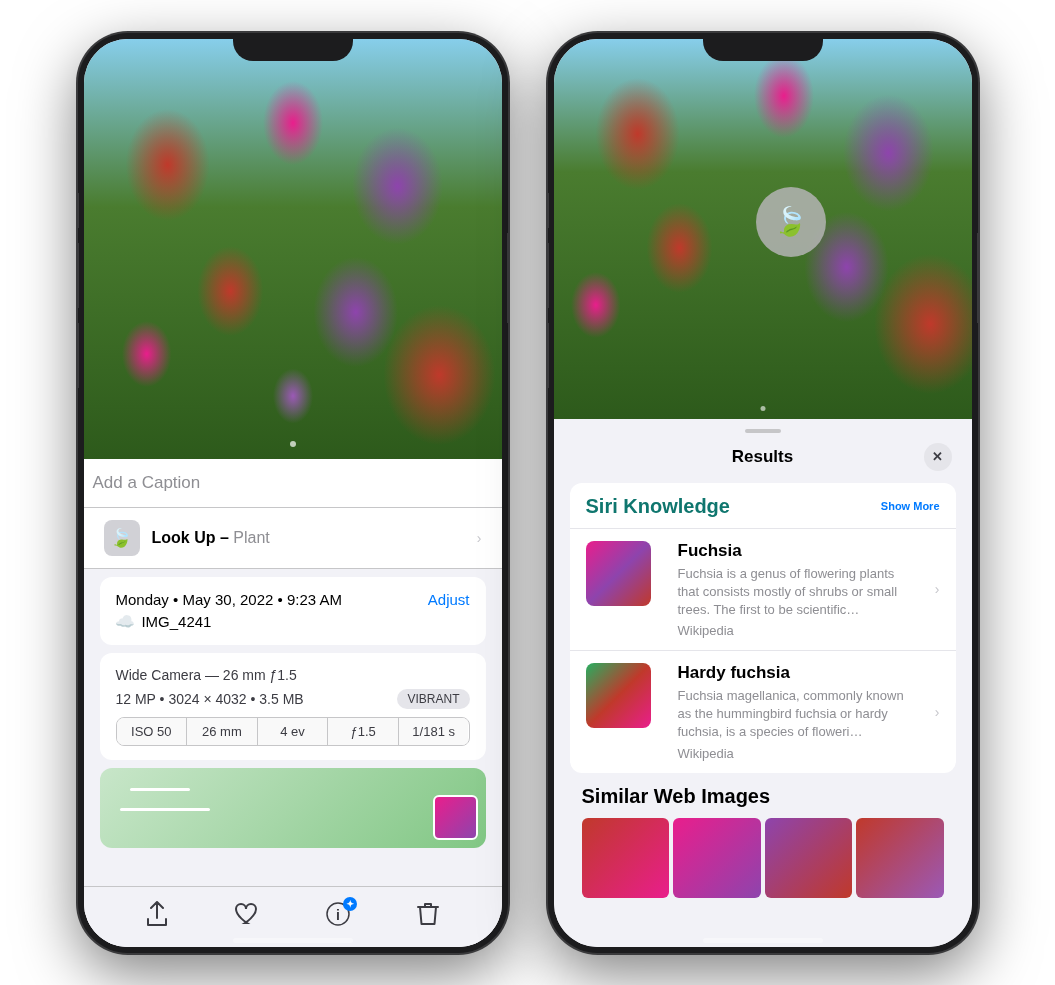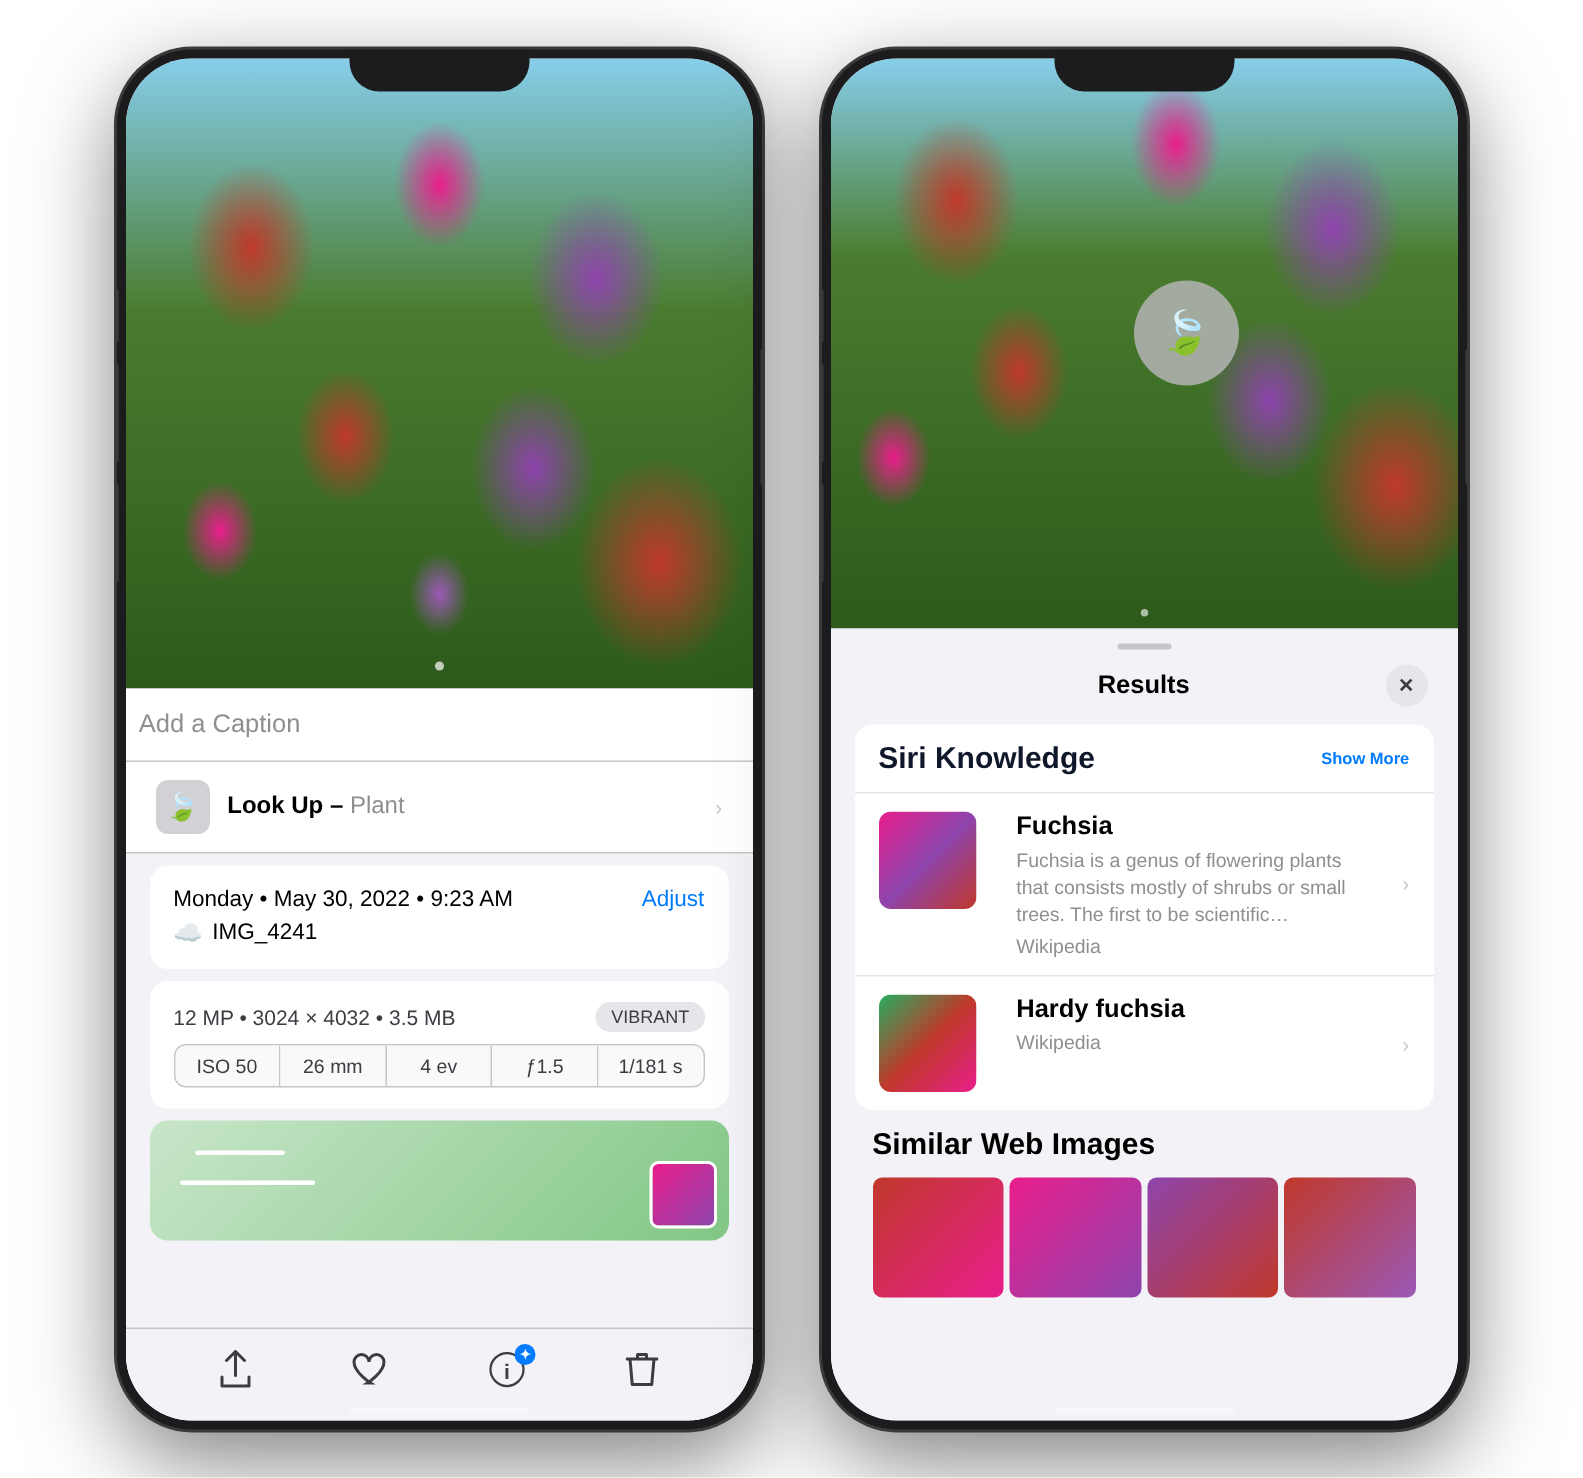--- a/index.html
+++ b/index.html
@@ -456,21 +456,21 @@
     }
     .knowledge-header {
       display: flex;
       align-items: center;
       justify-content: space-between;
       padding: 12px 16px 10px;
     }
     .knowledge-title {
       font-size: 20px;
       font-weight: 700;
-      color: #0f172a;
+      color: #0f766e;
     }
     .show-more {
       font-size: 11px;
       color: #007aff;
       font-weight: bold;
     }
     .knowledge-item {
       display: flex;
       align-items: flex-start;
       padding: 12px 16px;
@@ -579,20 +579,21 @@
             <span class="meta-date">Monday • May 30, 2022 • 9:23 AM</span>
             <span class="meta-adjust">Adjust</span>
           </div>
           <div class="meta-filename">
             <span class="cloud-icon">☁️</span>
             <span>IMG_4241</span>
           </div>
         </div>
 
         <div class="device-section">
+          <div class="camera-spec">Wide Camera — 26 mm ƒ1.5</div>
           <div class="camera-spec-row2">
             <span class="camera-spec2">12 MP • 3024 × 4032 • 3.5 MB</span>
             <span class="vibrant-badge">VIBRANT</span>
           </div>
           <div class="exif-row">
             <div class="exif-cell">ISO 50</div>
             <div class="exif-cell">26 mm</div>
             <div class="exif-cell">4 ev</div>
             <div class="exif-cell">ƒ1.5</div>
             <div class="exif-cell">1/181 s</div>
@@ -679,20 +680,21 @@
             </div>
             <div class="knowledge-chevron">›</div>
           </div>
 
           <div class="knowledge-item">
             <div class="knowledge-thumb">
               <div class="thumb-hardy"></div>
             </div>
             <div class="knowledge-content">
               <div class="knowledge-name">Hardy fuchsia</div>
+              <div class="knowledge-desc">Fuchsia magellanica, commonly known as the hummingbird fuchsia or hardy fuchsia, is a species of floweri…</div>
               <div class="knowledge-source">Wikipedia</div>
             </div>
             <div class="knowledge-chevron">›</div>
           </div>
         </div>
 
         <div class="similar-section">
           <div class="similar-title">Similar Web Images</div>
           <div class="similar-images">
             <div class="similar-img sim1"></div>

